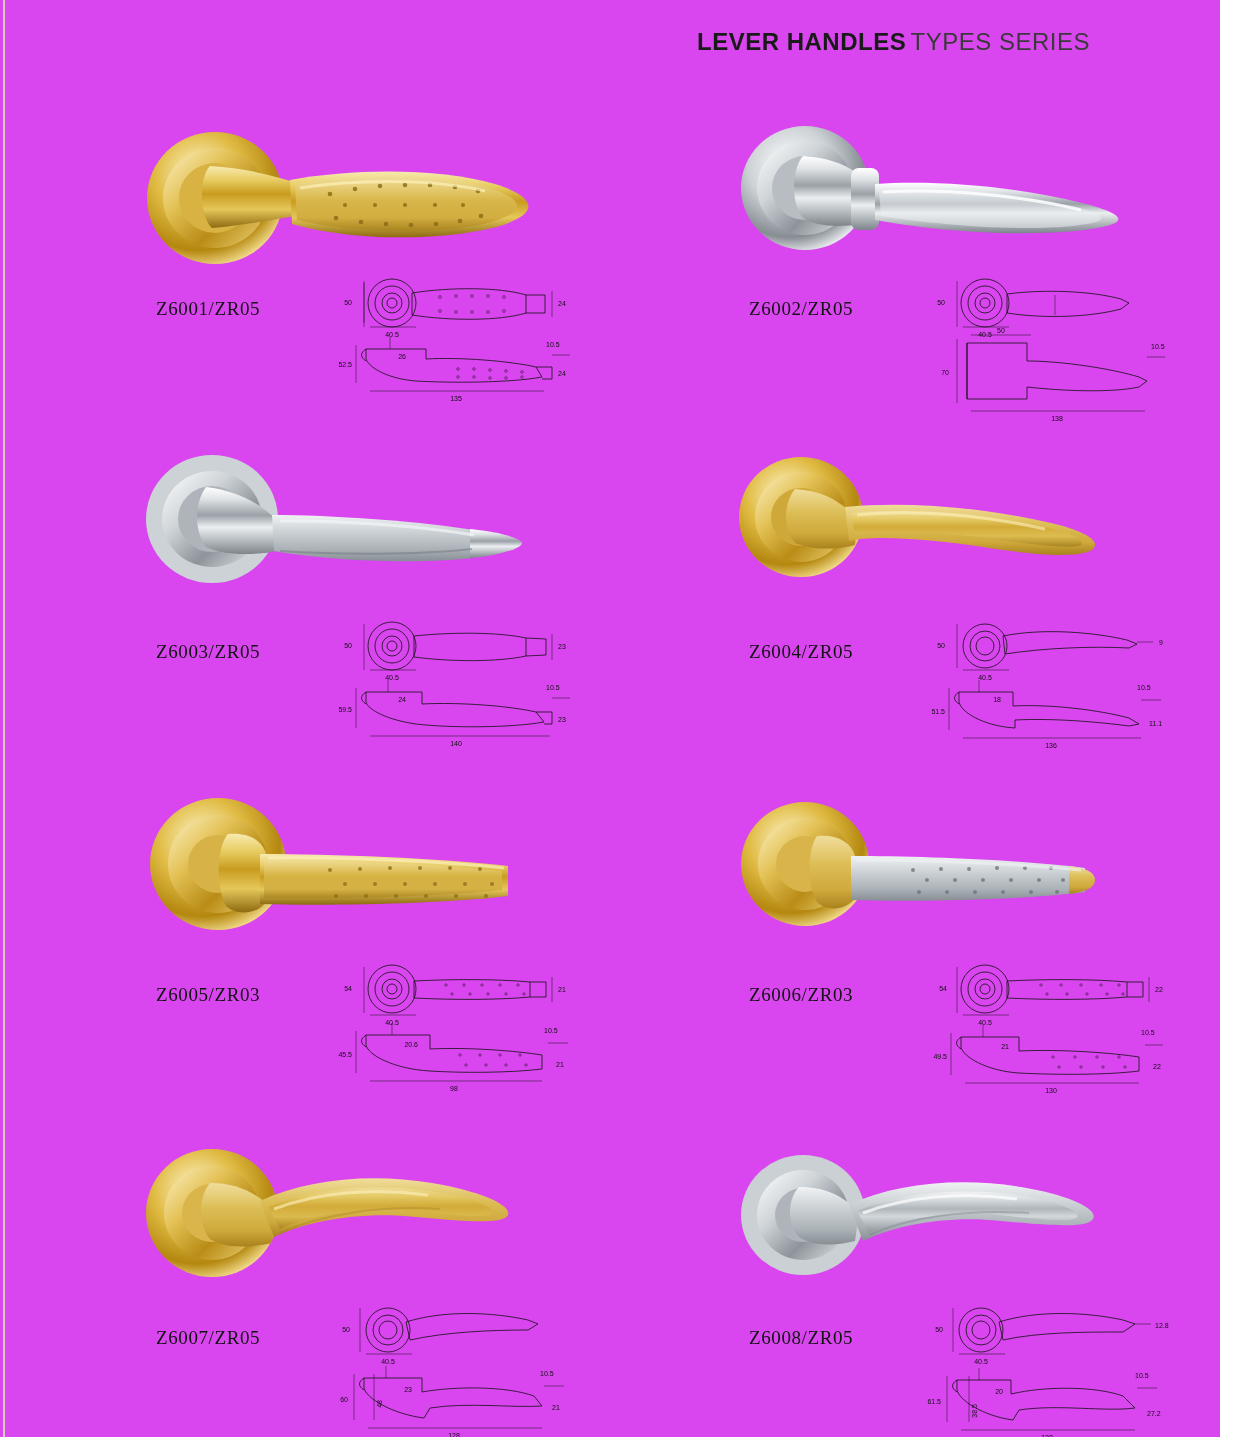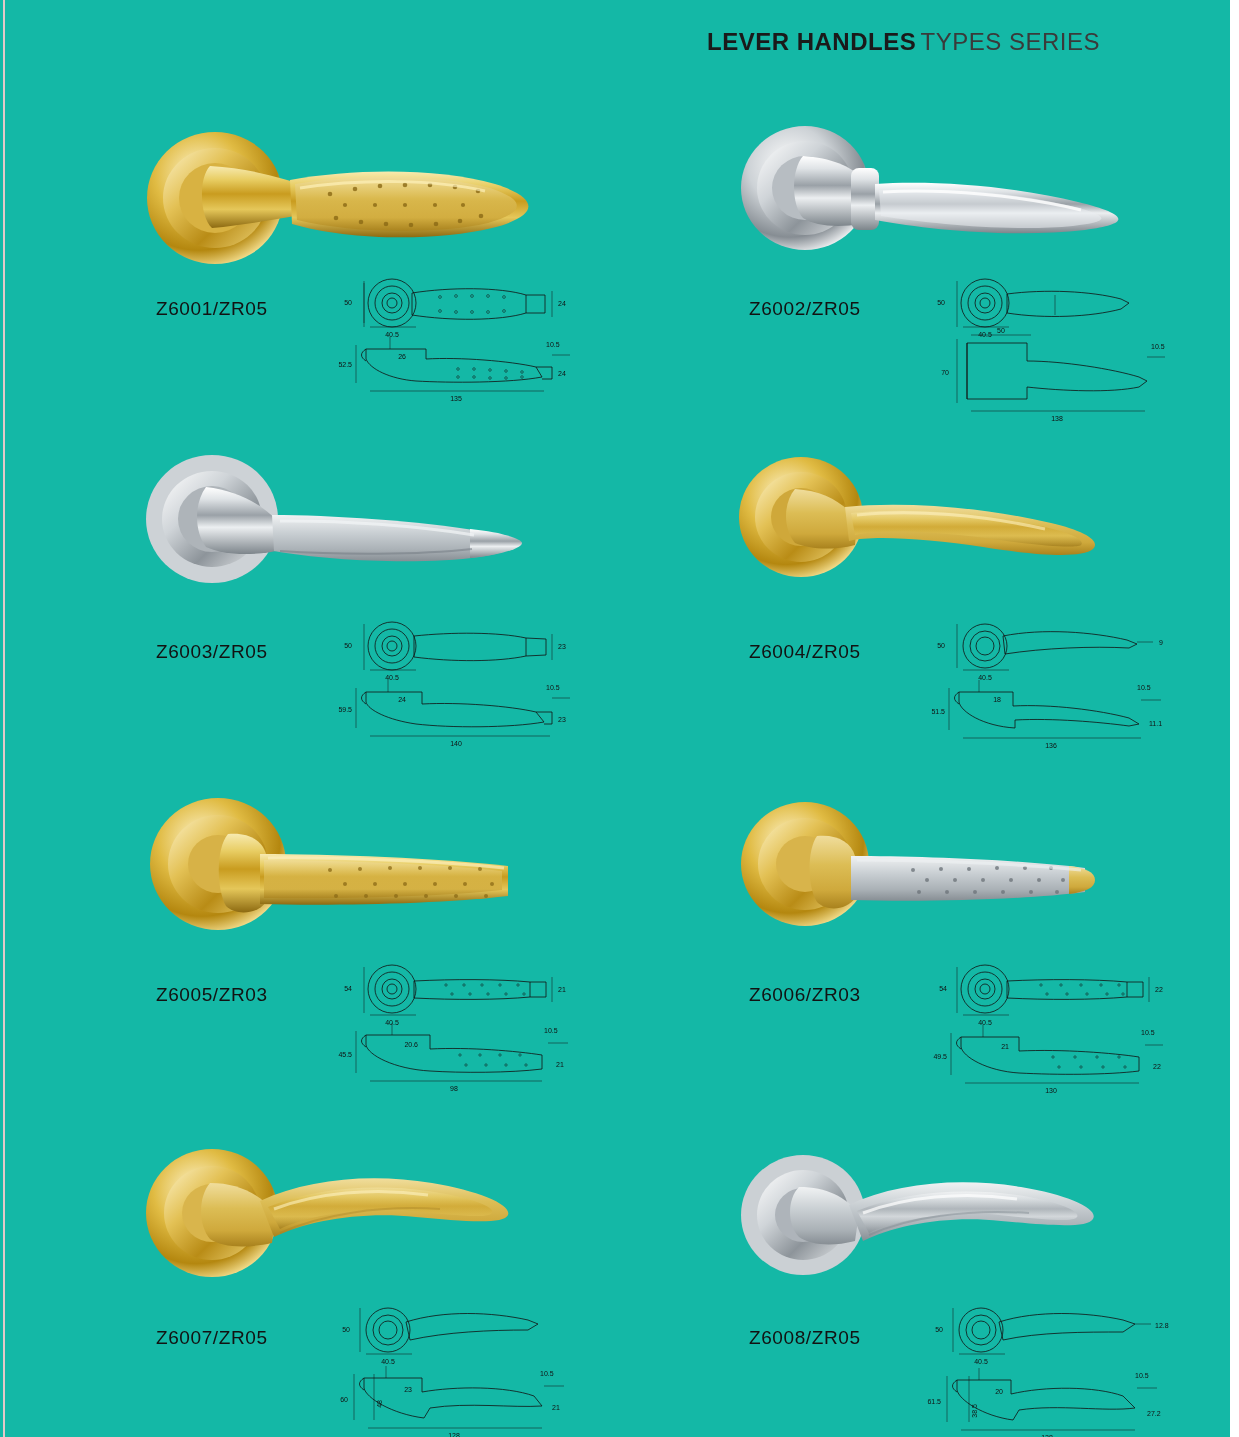--- a/index.html
+++ b/index.html
@@ -11,22 +11,21 @@
     width: 1239px;
     height: 1437px;
     position: relative;
     font-family: "Liberation Sans", sans-serif;
     overflow: hidden;
   }
   .page {
     position: relative;
     width: 1220px;
     height: 1437px;
-    background: #14b8a6;
-    padding-left: 10px;
+    background: #d946ef;
   }
   
   .edge-rule {
     position: absolute;
     left: 3px;
     top: 0;
     width: 2px;
     height: 1437px;
     background: #e4c8c8;
   }
@@ -76,21 +75,21 @@
     width: 470px;
     height: 175px;
   }
   .code {
     position: absolute;
     left: 156px;
     top: 202px;
     font-size: 19px;
     letter-spacing: 0.6px;
     color: #121212;
-    font-family: Liberation Sans, sans-serif;
+    font-family: Liberation Serif, serif;
   }
   .tech {
     position: absolute;
     left: 330px;
     top: 175px;
     width: 270px;
     height: 165px;
   }
 </style>
 </head>

